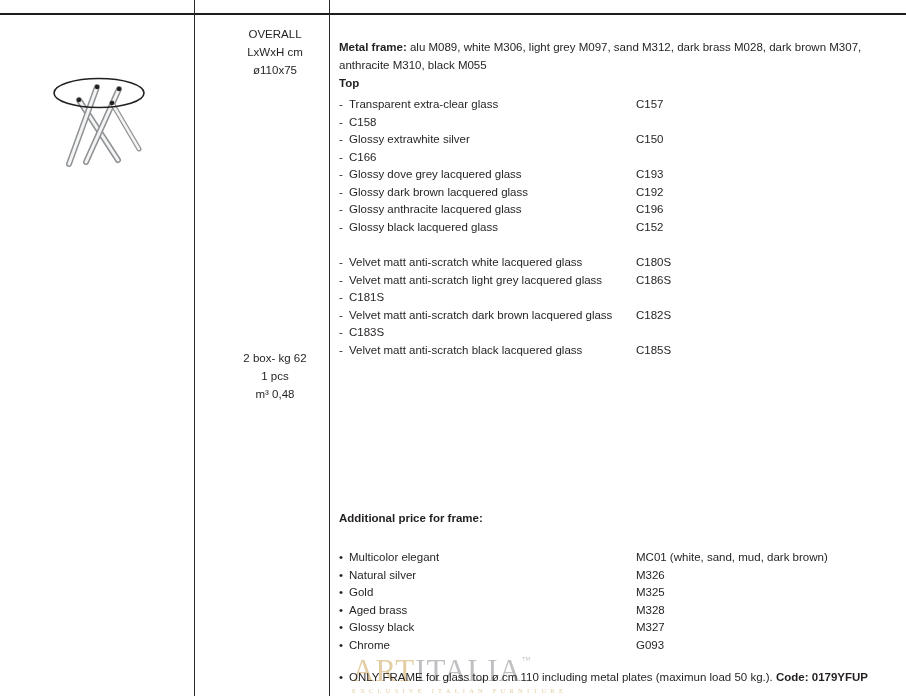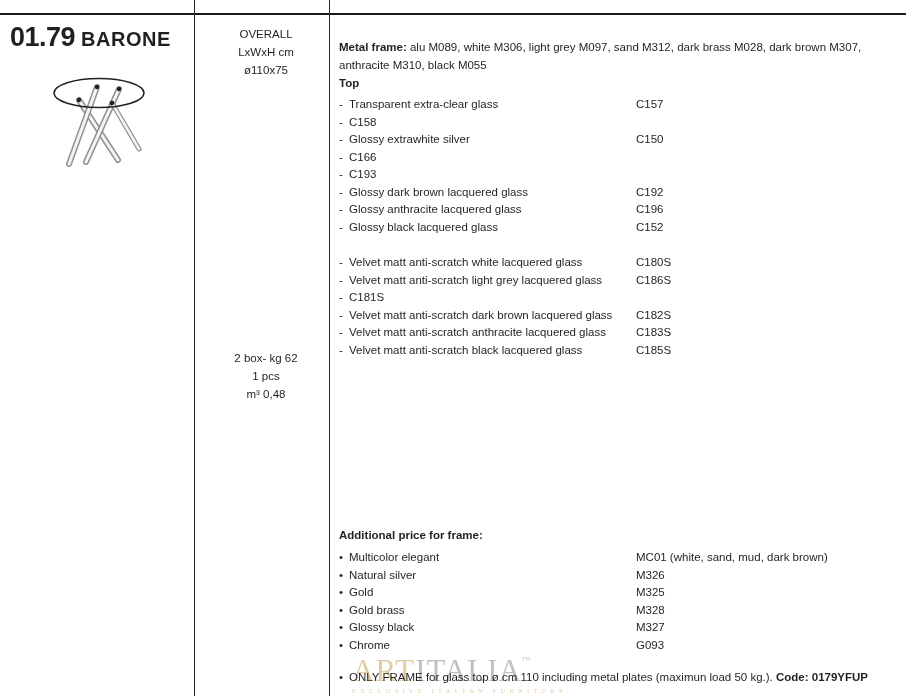--- a/index.html
+++ b/index.html
@@ -17,32 +17,32 @@
   .vline-1 { left:194px; }
   .vline-2 { left:329px; }
 
   
   .title-block { position:absolute; left:10px; top:22px; white-space:nowrap; }
   .title-code { font-size:27px; font-weight:bold; letter-spacing:-0.5px; }
   .title-name { font-size:20px; font-weight:bold; letter-spacing:0.5px; margin-left:6px; }
   .product-sketch { position:absolute; left:38px; top:66px; }
 
   
-  .mid-block { position:absolute; left:199px; width:134px; text-align:center; font-size:11.5px; line-height:18px; }
+  .mid-block { position:absolute; left:208px; width:134px; text-align:center; font-size:11.5px; line-height:18px; }
   .overall-block { top:25px; }
   .overall-size { margin-top:0; }
   .packing-block { top:349px; }
 
   
   .right-cell { position:absolute; left:339px; top:0; width:564px; font-size:11.5px; }
   .metal-frame { position:absolute; top:39px; width:557px; line-height:17.5px; }
   .b { font-weight:bold; }
   .section-heading { position:absolute; font-weight:bold; line-height:17.5px; }
   .top-heading { top:75px;text-align:right; }
-  .addl-heading { top:527px; }
+  .addl-heading { top:510px; }
   .opt-list { position:absolute; left:0; width:564px; }
   .list-top { top:96px; }
   .list-velvet { top:254px; }
   .list-addl { top:549px; }
   .opt-row { display:flex; height:17.5px; line-height:17.5px; white-space:nowrap; }
   .opt-marker { width:10px; }
   .opt-label { width:287px; }
   .opt-code { }
   .note-line { position:absolute; top:669px; width:564px; line-height:17.5px; white-space:nowrap; z-index:3; }
   .note-marker { display:inline-block; width:10px; }
@@ -58,23 +58,20 @@
   .z2 { z-index:2; }
 </style>
 </head>
 <body>
 
 <div class="page">
   <div class="hline"></div>
   <div class="vline vline-1"></div>
   <div class="vline vline-2"></div>
 
-  <div class="title-block z2">
-    <span class="title-code">01.79</span><span class="title-name">BARONE</span>
-  </div>
 
   <div class="product-sketch z2">
     <svg width="122" height="104" viewBox="0 0 122 104">
 
       <g stroke-linecap="round">
         <line x1="41" y1="34" x2="80" y2="94" stroke="#8f9294" stroke-width="6"></line>
         <line x1="41" y1="34" x2="80" y2="94" stroke="#f4f4f4" stroke-width="3"></line>
         <line x1="59" y1="21" x2="31" y2="98" stroke="#8f9294" stroke-width="6"></line>
         <line x1="59" y1="21" x2="31" y2="98" stroke="#f4f4f4" stroke-width="3"></line>
         <line x1="81" y1="23" x2="48" y2="96" stroke="#8f9294" stroke-width="6"></line>
@@ -124,20 +121,21 @@
           <span class="opt-marker">-</span>
           <span class="opt-label">Glossy extrawhite silver</span>
           <span class="opt-code">C150</span>
         </div>
       <div class="opt-row">
           <span class="opt-marker">-</span>
           <span class="opt-code">C166</span>
         </div>
       <div class="opt-row">
           <span class="opt-marker">-</span>
+          <span class="opt-label">Glossy dove grey lacquered glass</span>
           <span class="opt-code">C193</span>
         </div>
       <div class="opt-row">
           <span class="opt-marker">-</span>
           <span class="opt-label">Glossy dark brown lacquered glass</span>
           <span class="opt-code">C192</span>
         </div>
       <div class="opt-row">
           <span class="opt-marker">-</span>
           <span class="opt-label">Glossy anthracite lacquered glass</span>
@@ -165,21 +163,20 @@
           <span class="opt-marker">-</span>
           <span class="opt-code">C181S</span>
         </div>
       <div class="opt-row">
           <span class="opt-marker">-</span>
           <span class="opt-label">Velvet matt anti-scratch dark brown lacquered glass</span>
           <span class="opt-code">C182S</span>
         </div>
       <div class="opt-row">
           <span class="opt-marker">-</span>
-          <span class="opt-label">Velvet matt anti-scratch anthracite lacquered glass</span>
           <span class="opt-code">C183S</span>
         </div>
       <div class="opt-row">
           <span class="opt-marker">-</span>
           <span class="opt-label">Velvet matt anti-scratch black lacquered glass</span>
           <span class="opt-code">C185S</span>
         </div>
     </div>
 
     <div class="section-heading addl-heading z2">Additional price for frame:</div>
@@ -195,21 +192,21 @@
           <span class="opt-label">Natural silver</span>
           <span class="opt-code">M326</span>
         </div>
       <div class="opt-row">
           <span class="opt-marker">•</span>
           <span class="opt-label">Gold</span>
           <span class="opt-code">M325</span>
         </div>
       <div class="opt-row">
           <span class="opt-marker">•</span>
-          <span class="opt-label">Gold brass</span>
+          <span class="opt-label">Aged brass</span>
           <span class="opt-code">M328</span>
         </div>
       <div class="opt-row">
           <span class="opt-marker">•</span>
           <span class="opt-label">Glossy black</span>
           <span class="opt-code">M327</span>
         </div>
       <div class="opt-row">
           <span class="opt-marker">•</span>
           <span class="opt-label">Chrome</span>

